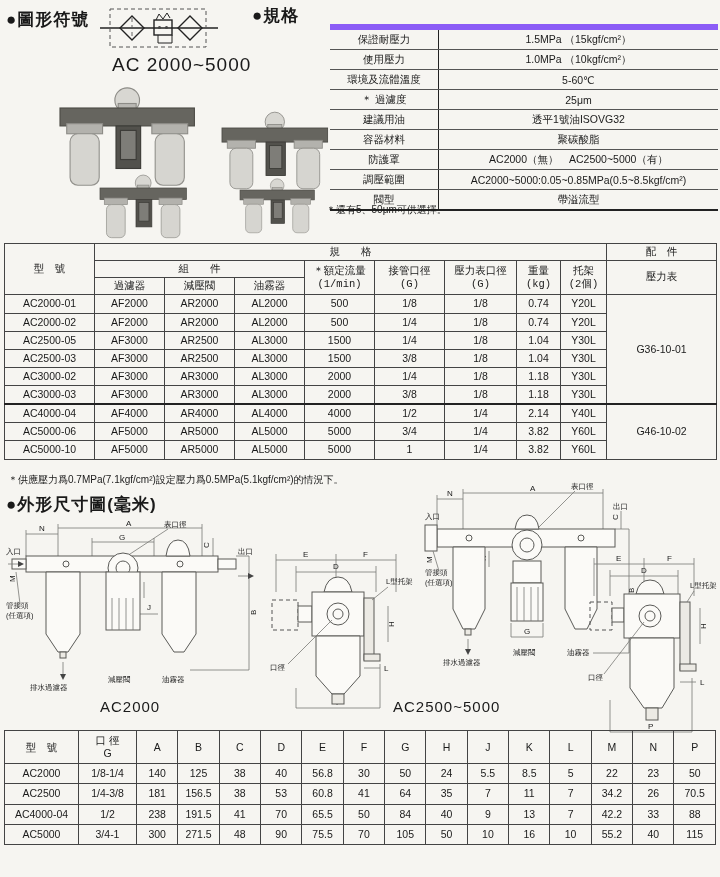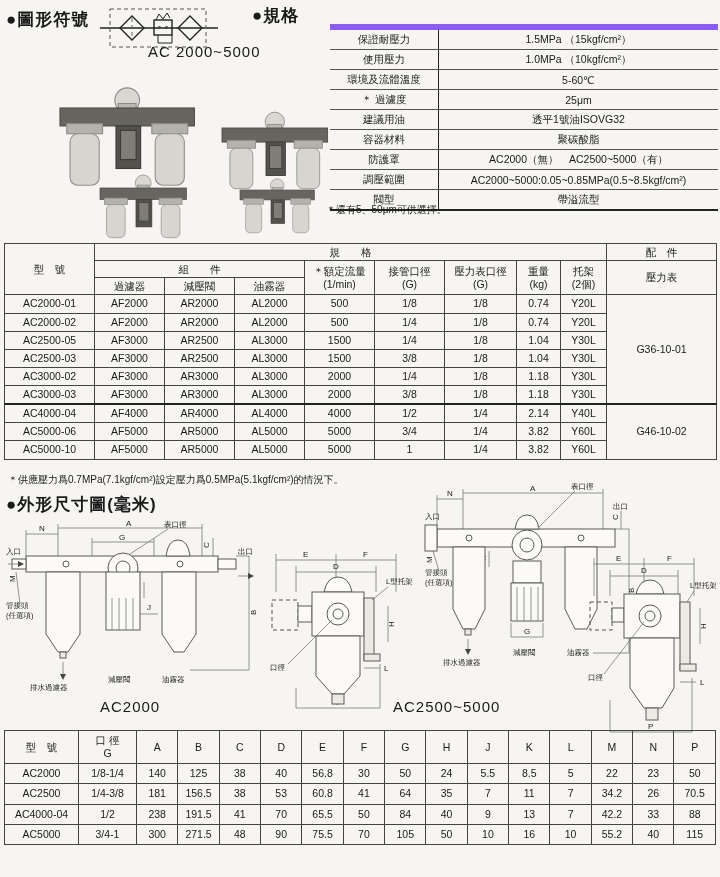--- a/index.html
+++ b/index.html
@@ -15,21 +15,21 @@
   
   table{border-collapse:collapse;}
   .spec-table{width:388px;font-size:10.5px;border-top:6px solid #8b5cf6;border-bottom:2px solid #222;table-layout:fixed;}
   .spec-table th,.spec-table td{font-weight:normal;text-align:center;padding:2.5px 2px;border-bottom:1px solid #555;}
   .spec-table tr:last-child th,.spec-table tr:last-child td{border-bottom:none;}
   .spec-table th{width:104px;border-right:1.5px solid #222;}
 
   
   .main-table{width:712px;font-size:10.5px;border:1.5px solid #222;table-layout:fixed;}
   .main-table th,.main-table td{border:1px solid #444;text-align:center;font-weight:normal;padding:2px 1px;line-height:1.25;}
-  .main-table thead th{padding:1.5px 1px;}
+  .main-table thead th{padding:1.5px 1px;font-family:Liberation Mono, monospace;}
   .main-table tr.thick-top td{border-top:2px solid #222;}
   .two-line div{line-height:1.25;}
 
   
   .dim-table{width:712px;font-size:10.5px;border:1.5px solid #222;table-layout:fixed;}
   .dim-table th,.dim-table td{border:1px solid #444;text-align:center;font-weight:normal;padding:3px 1px;white-space:pre-line;line-height:1.25;}
 
   
   svg{overflow:visible;}
   .part{fill:#fbfaf7;stroke:#5a5a57;stroke-width:1;}
@@ -55,21 +55,21 @@
   <polygon points="32,14 44,26 32,38 20,26" class="sym"></polygon>
   <line x1="32" y1="16" x2="32" y2="36" class="dashed" style="stroke-width:0.9"></line>
   <polyline points="56,18 59,12 63,17 67,11 70,16" class="sym" style="stroke-width:1"></polyline>
   <rect x="54" y="18" width="18" height="15" class="sym"></rect>
   <circle cx="59.5" cy="25.5" r="1.6" class="arrowhead"></circle>
   <circle cx="66.5" cy="25.5" r="1.6" class="arrowhead"></circle>
   <polyline points="58,33 58,41 72,41 72,33" class="sym" style="stroke-width:1"></polyline>
   <polygon points="90,14 102,26 90,38 78,26" class="sym"></polygon>
 </svg>
 
-<div class="abs" style="left:112px;top:43px;font-size:15px;letter-spacing:1px;margin-left:36px;">AC 2000~5000</div>
+<div class="abs" style="left:112px;top:54px;font-size:19px;letter-spacing:1px;">AC 2000~5000</div>
 
 <svg class="abs" style="left:12px;top:80px;" width="340" height="156" viewBox="0 0 340 156">
   <defs>
     <g id="frl">
       <circle cx="60" cy="-7" r="11" fill="#d8d7d2" stroke="#8d8c87"></circle>
       <rect x="52" y="-4" width="16" height="8" fill="#b9b8b3" stroke="#8d8c87"></rect>
       <rect x="0" y="0" width="120" height="16" fill="#66655f" stroke="#4c4b46"></rect>
       <rect x="6" y="14" width="32" height="9" fill="#b3b2ad" stroke="#8d8c87"></rect>
       <rect x="82" y="14" width="32" height="9" fill="#b3b2ad" stroke="#8d8c87"></rect>
       <rect x="9" y="23" width="26" height="46" rx="7" fill="#d6d5d0" stroke="#93928d"></rect>

